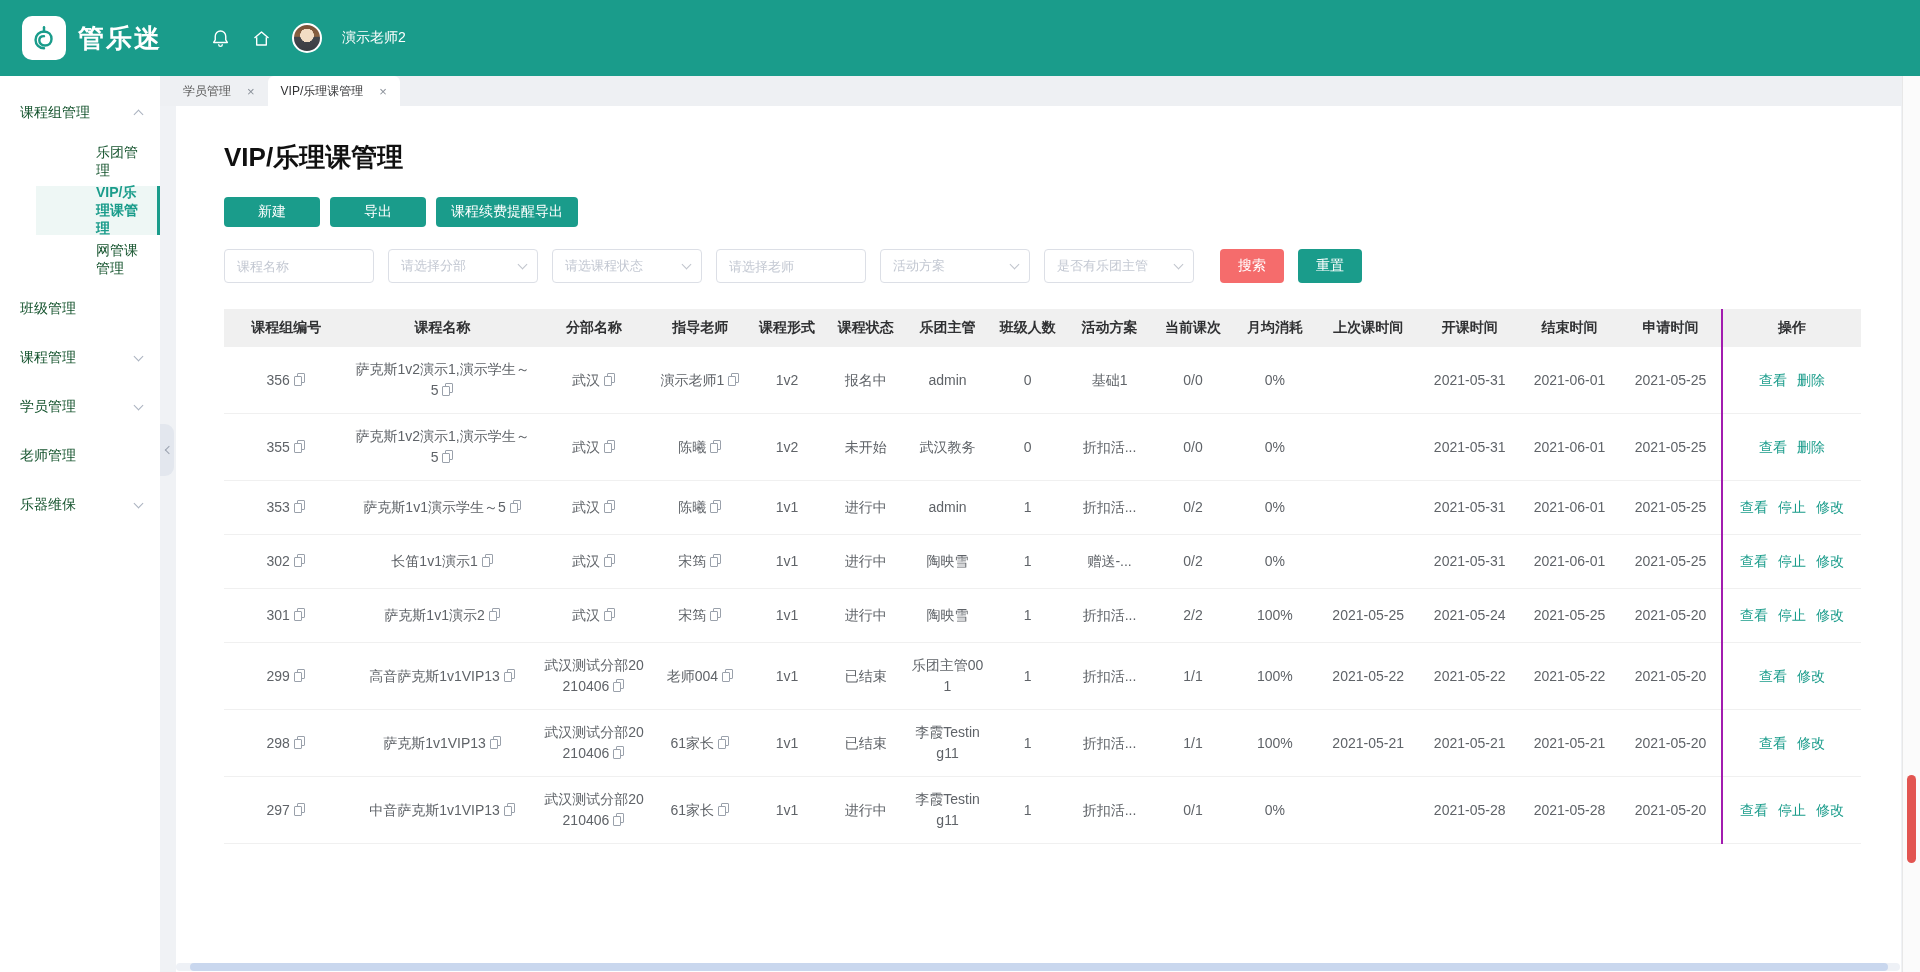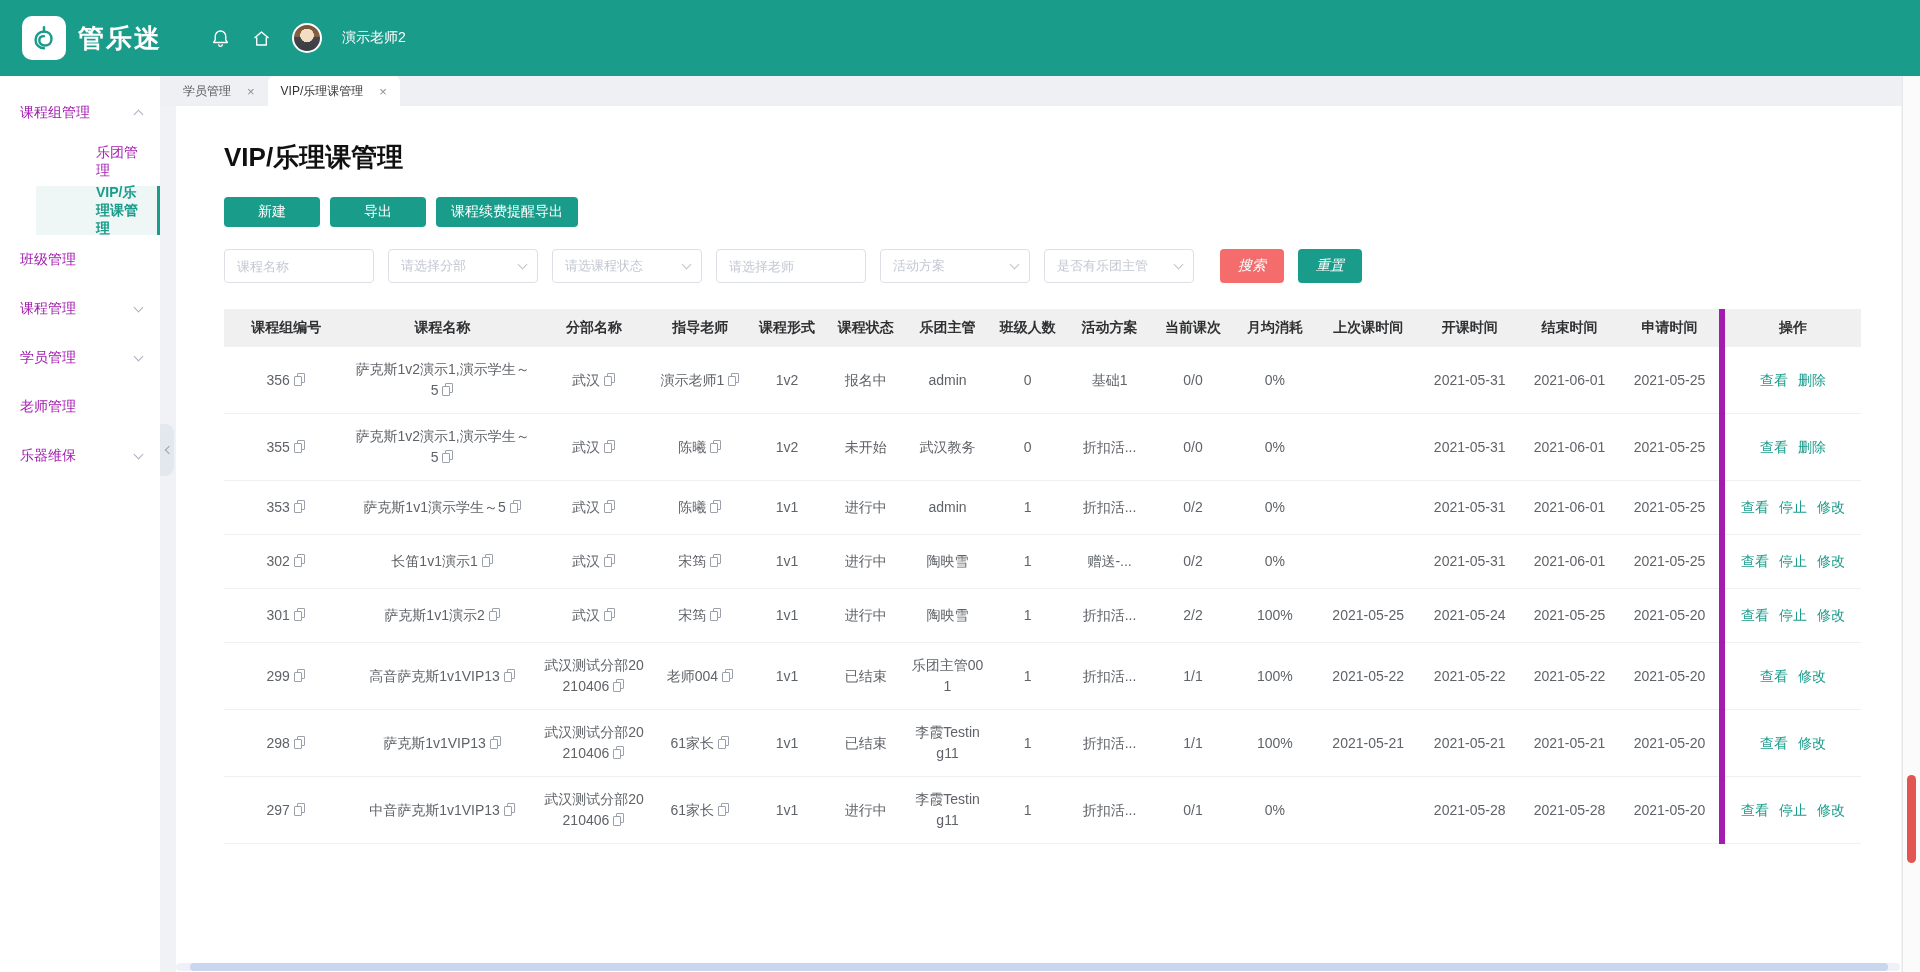--- a/index.html
+++ b/index.html
@@ -23,21 +23,21 @@
   .avatar { width:30px; height:30px; border-radius:50%; border:2px solid #fff; cursor:pointer;
     background:
       radial-gradient(circle at 50% 40%, #f2dcc4 0 33%, rgba(0,0,0,0) 34%),
       linear-gradient(180deg,#7a5238 0%,#8a6242 44%,#44464c 45%,#3a3c42 100%);
   }
   .username { color:#fff; font-size:14px; cursor:pointer; white-space:nowrap; }
 
   
   .body-row { display:flex; height:896px; }
   .sidebar { width:160px; background:#fff; padding-top:12px; flex:none; }
-  .side-item { height:49px; display:flex; align-items:center; justify-content:space-between; padding:0 18px 0 20px; font-size:14px; color:#a21caf; cursor:pointer; }
+  .side-item { height:49px; display:flex; align-items:center; justify-content:space-between; padding:0 18px 0 20px; font-size:14px; color:#14532d; cursor:pointer; }
   .side-item.child { padding-left:60px;margin-left:36px; }
   .side-item.active { background:#eef7f5; color:#1a9c8b; font-weight:600; border-right:3px solid #1a9c8b; }
   .chev { width:7px; height:7px; border-right:1.6px solid #aab2bf; border-bottom:1.6px solid #aab2bf; display:inline-block; flex:none; }
   .chev.down { transform:rotate(45deg); margin-top:-3px; }
   .chev.up   { transform:rotate(-135deg); margin-top:3px; }
   .chev.left { transform:rotate(135deg); }
 
   .main { flex:1; display:flex; flex-direction:column; min-width:0; }
   .tabbar { height:30px; background:#eef0f3; display:flex; align-items:stretch; padding-left:10px; flex:none; }
   .tab { display:flex; align-items:center; gap:16px; padding:0 13px; font-size:12px; color:#595959; cursor:pointer; }
@@ -52,30 +52,30 @@
   .btn { background:#1a9c8b; color:#fff; border:none; border-radius:4px; height:30px; min-width:96px; padding:0 15px; font-size:14px; cursor:pointer; font-family:inherit; }
 
   
   .filter-row { display:flex; align-items:center; margin-bottom:26px; }
   .filter-fields { display:flex; gap:14px; }
   .f-input, .f-select { width:150px; height:34px; border:1px solid #dcdfe6; border-radius:4px; background:#fff; font-size:13px; }
   .f-input { padding:0 12px; color:#606266; font-family:inherit; outline:none; }
   .f-input::placeholder { color:#c3c8d2; }
   .f-select { display:flex; align-items:center; justify-content:space-between; padding:0 11px 0 12px; color:#c3c8d2; cursor:pointer; }
   .f-select .chev { border-color:#c0c4cc; }
-  .fbtn { border:none; border-radius:4px; height:34px; padding:0 18px; font-size:14px; color:#fff; cursor:pointer; font-family:inherit;font-style:italic; }
+  .fbtn { border:none; border-radius:4px; height:34px; padding:0 18px; font-size:14px; color:#fff; cursor:pointer; font-family:inherit; }
   .search-btn { background:#f56c6c; margin-left:26px; }
   .reset-btn { background:#1a9c8b; margin-left:14px; }
 
   
   table { width:100%; border-collapse:collapse; table-layout:fixed; }
   thead th { background:#f0f0f0; font-size:14px; font-weight:700; color:#303133; height:38px; padding:0 4px; text-align:center; white-space:nowrap; }
   td { font-size:14px; color:#5f6368; text-align:center; padding:12px 5px; height:54px; border-bottom:1px solid #f0f0f0; line-height:1.5; word-break:break-all; }
   td.nowrap { white-space:nowrap; word-break:normal; }
-  td.op, th.op { border-left:6px solid #a21caf; }
+  td.op, th.op { border-left:2px solid #a21caf; }
   .link { color:#1a9c8b; margin:0 5px; cursor:pointer; white-space:nowrap; }
   .copy-ic { display:inline-block; width:12px; height:13px; position:relative; margin-left:4px; vertical-align:-1px; cursor:pointer; }
   .copy-ic i { position:absolute; width:8px; height:10px; border:1px solid #9aa1ab; background:#fff; border-radius:1px; }
   .copy-ic i.b { left:3px; top:0; }
   .copy-ic i.f { left:0; top:3px; }
 
   
   .collapse-handle { position:absolute; left:160px; top:424px; width:14px; height:52px; background:#e3e7ee; border-radius:0 9px 9px 0; display:flex; align-items:center; justify-content:center; cursor:pointer; }
   .collapse-handle .chev { width:6px; height:6px; border-color:#9aa2af; margin-left:3px; }
   .vscroll { position:absolute; top:76px; right:0; bottom:0; width:18px; background:#fbfbfb; border-left:1px solid #e8e8e8; }
@@ -118,20 +118,23 @@
   <aside class="sidebar" id="sidebar">
       <div class="side-item">
         <span>课程组管理</span>
         <i class="chev up"></i>
       </div>
       <div class="side-item child">
         <span>乐团管理</span>
       </div>
       <div class="side-item child active">
         <span>VIP/乐理课管理</span>
+      </div>
+      <div class="side-item child">
+        <span>网管课管理</span>
       </div>
       <div class="side-item">
         <span>班级管理</span>
       </div>
       <div class="side-item">
         <span>课程管理</span>
         <i class="chev down"></i>
       </div>
       <div class="side-item">
         <span>学员管理</span>

